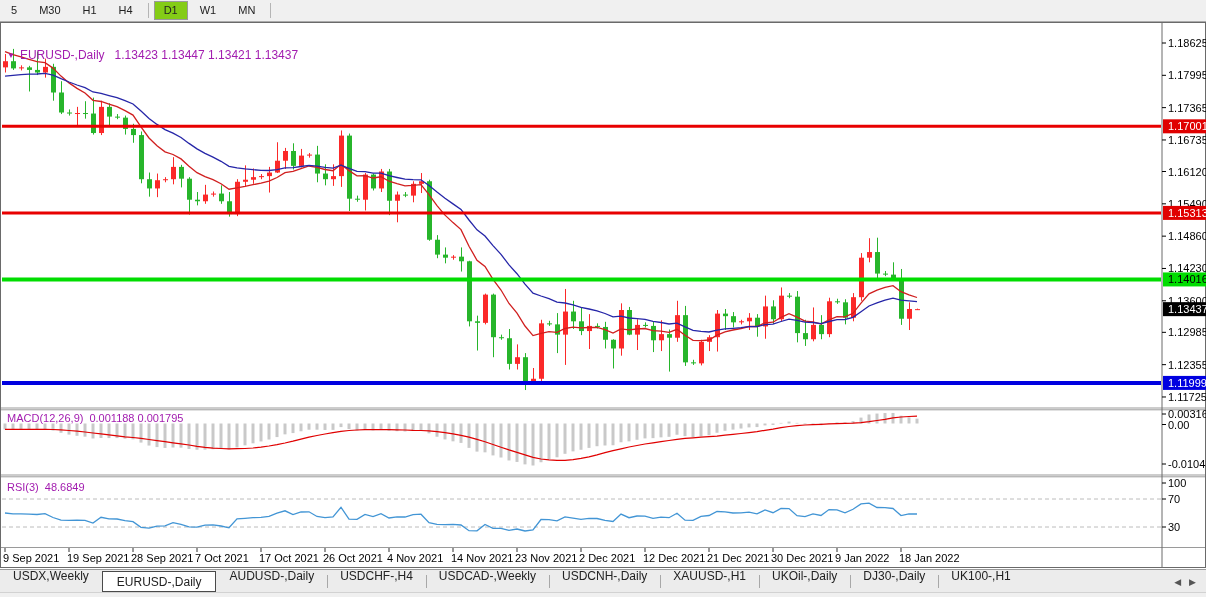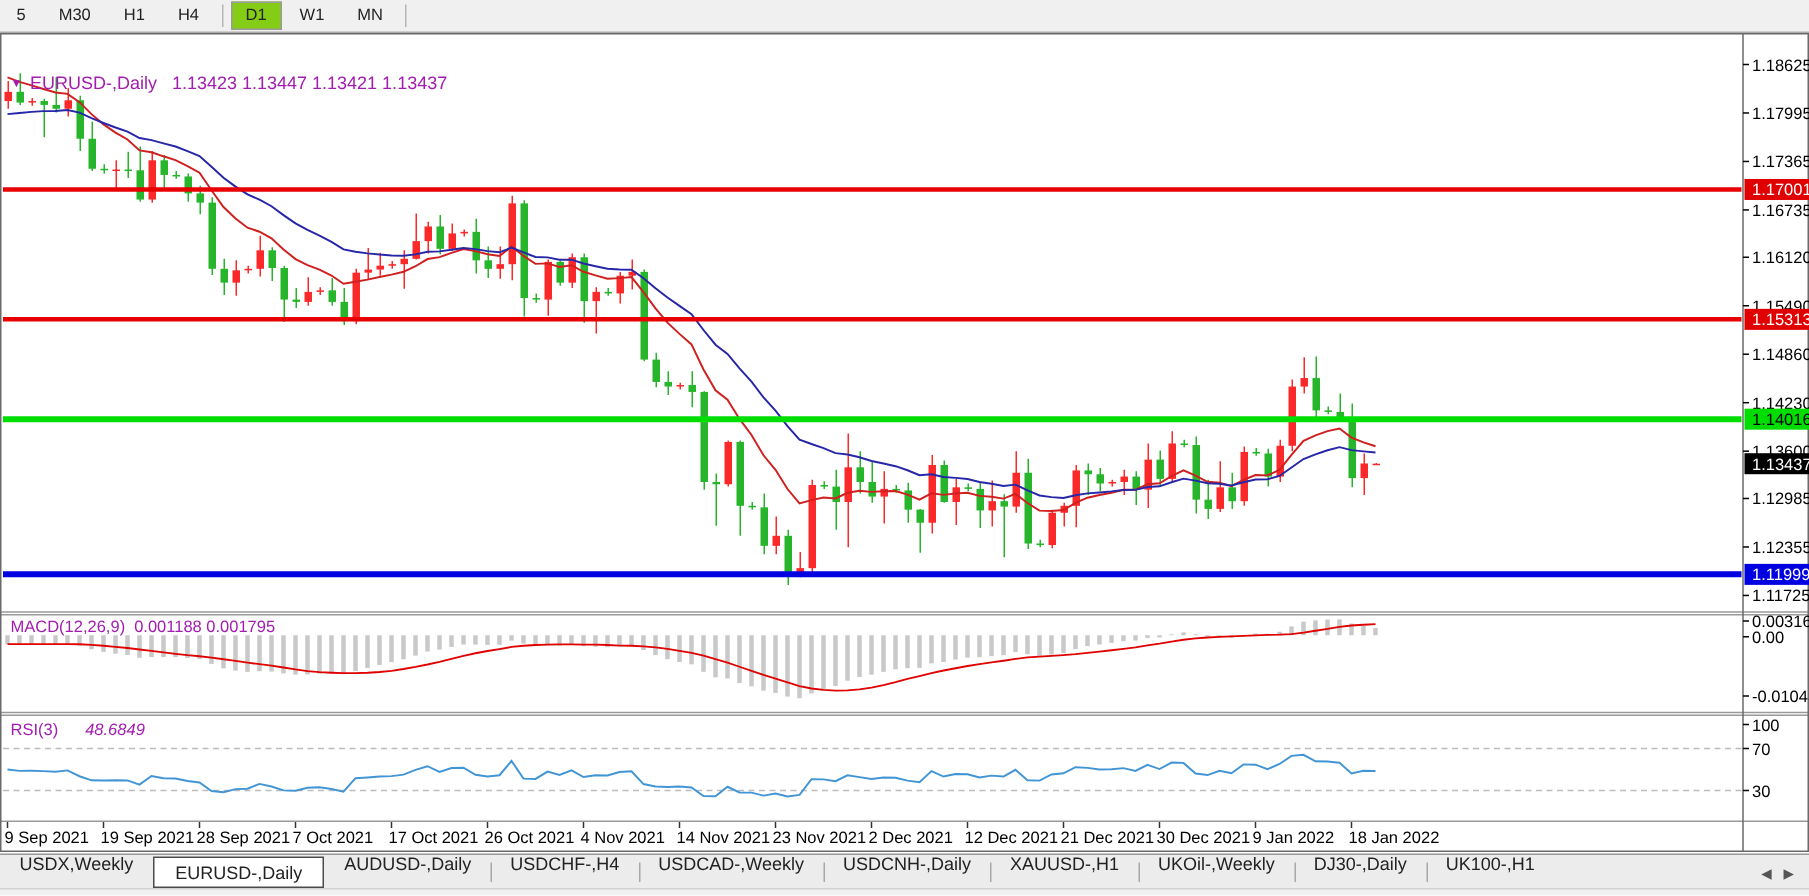--- a/index.html
+++ b/index.html
@@ -51,21 +51,21 @@
       <div class="tf-btn">W1</div>
       <div class="tf-btn">MN</div>
       <div class="tf-sep"></div>
     </div>
 
   <div id="chart-window">
     <div class="overlay-label" id="main-title"><span class="tri">▼</span><span>EURUSD-,Daily</span><span style="margin-left:10px;">1.13423 1.13447 1.13421 1.13437</span></div>
 
     <div class="overlay-label" id="macd-label"><span>MACD(12,26,9)</span><span style="margin-left:6px;">0.001188 0.001795</span></div>
 
-    <div class="overlay-label" id="rsi-label"><span>RSI(3)</span><span style="margin-left:18px;font-style:italic;">48.6849</span></div>
+    <div class="overlay-label" id="rsi-label"><span>RSI(3)</span><span style="margin-left:6px;">48.6849</span></div>
   <svg id="chart-svg" width="1206" height="546" viewBox="0 22 1206 546">
         <rect x="0" y="22" width="1206" height="546" fill="#ffffff"></rect>
         <g>
           <line x1="5.5" y1="54.029500000000496" x2="5.5" y2="72.4974999999996" stroke="#fb2929" stroke-width="1"></line>
           <rect x="3" y="61.2114999999997" width="5" height="6.156000000000461" fill="#fb2929"></rect>
           <line x1="13.5" y1="48.89949999999992" x2="13.5" y2="69.93249999999988" stroke="#27b52b" stroke-width="1"></line>
           <rect x="11" y="61.2114999999997" width="5" height="7.182000000000343" fill="#27b52b"></rect>
           <line x1="21.5" y1="65.31550000000038" x2="21.5" y2="70.44549999999983" stroke="#fb2929" stroke-width="1"></line>
           <rect x="19" y="67.36750000000016" width="5" height="1.0259999999998826" fill="#fb2929"></rect>
           <line x1="29.5" y1="65.82850000000033" x2="29.5" y2="91.47849999999978" stroke="#27b52b" stroke-width="1"></line>
@@ -513,21 +513,21 @@
     </div>
 
   <div id="tabbar">
       <div class="chart-tab">USDX,Weekly</div>
       <div class="chart-tab active">EURUSD-,Daily</div>
       <div class="chart-tab sep">AUDUSD-,Daily</div>
       <div class="chart-tab sep">USDCHF-,H4</div>
       <div class="chart-tab sep">USDCAD-,Weekly</div>
       <div class="chart-tab sep">USDCNH-,Daily</div>
       <div class="chart-tab sep">XAUUSD-,H1</div>
-      <div class="chart-tab sep">UKOil-,Weekly</div>
+      <div class="chart-tab sep">UKOil-,Daily</div>
       <div class="chart-tab sep">DJ30-,Daily</div>
       <div class="chart-tab sep">UK100-,H1</div>
       <div id="tab-arrows">
         <span>◀</span>
         <span>▶</span>
       </div>
     </div>
   <div id="status-strip"></div>
 </div>
 

